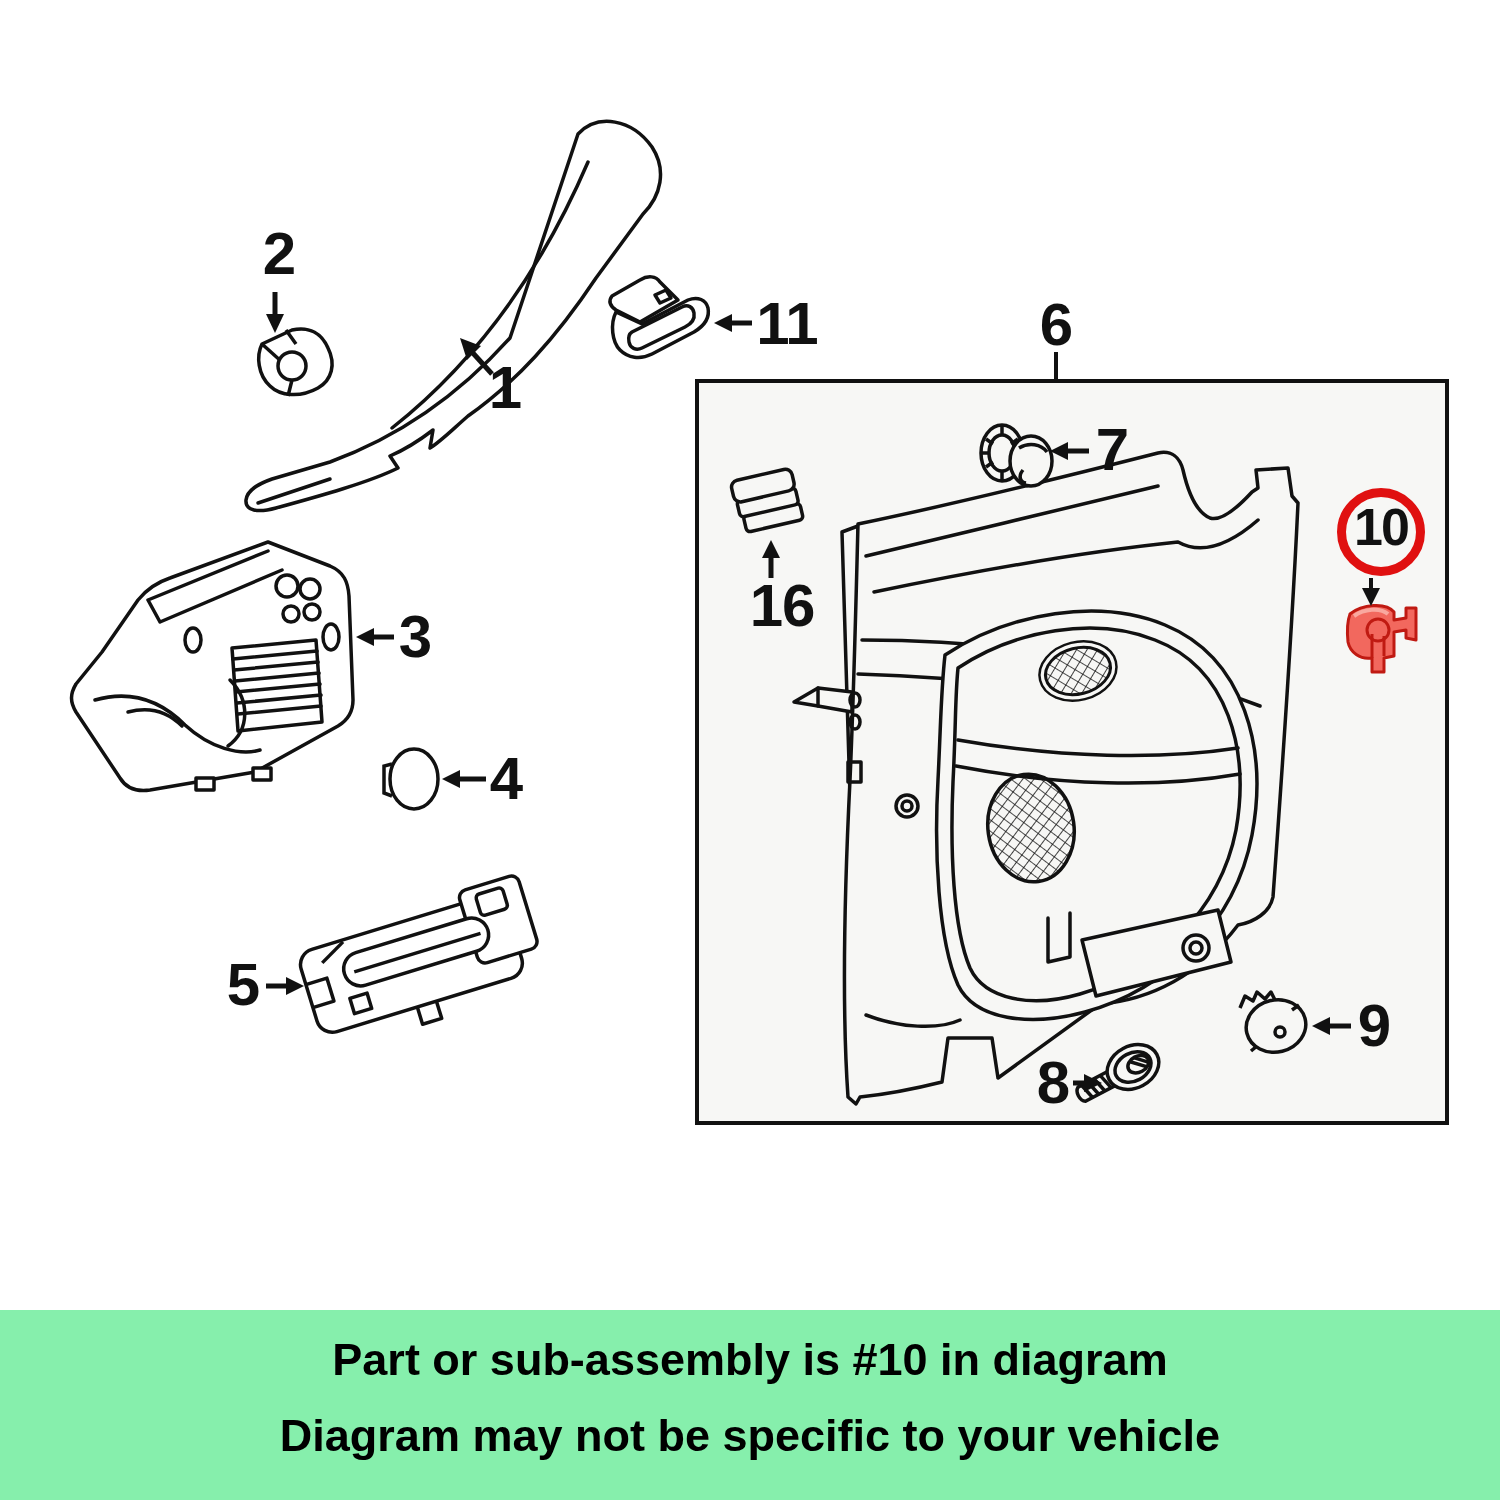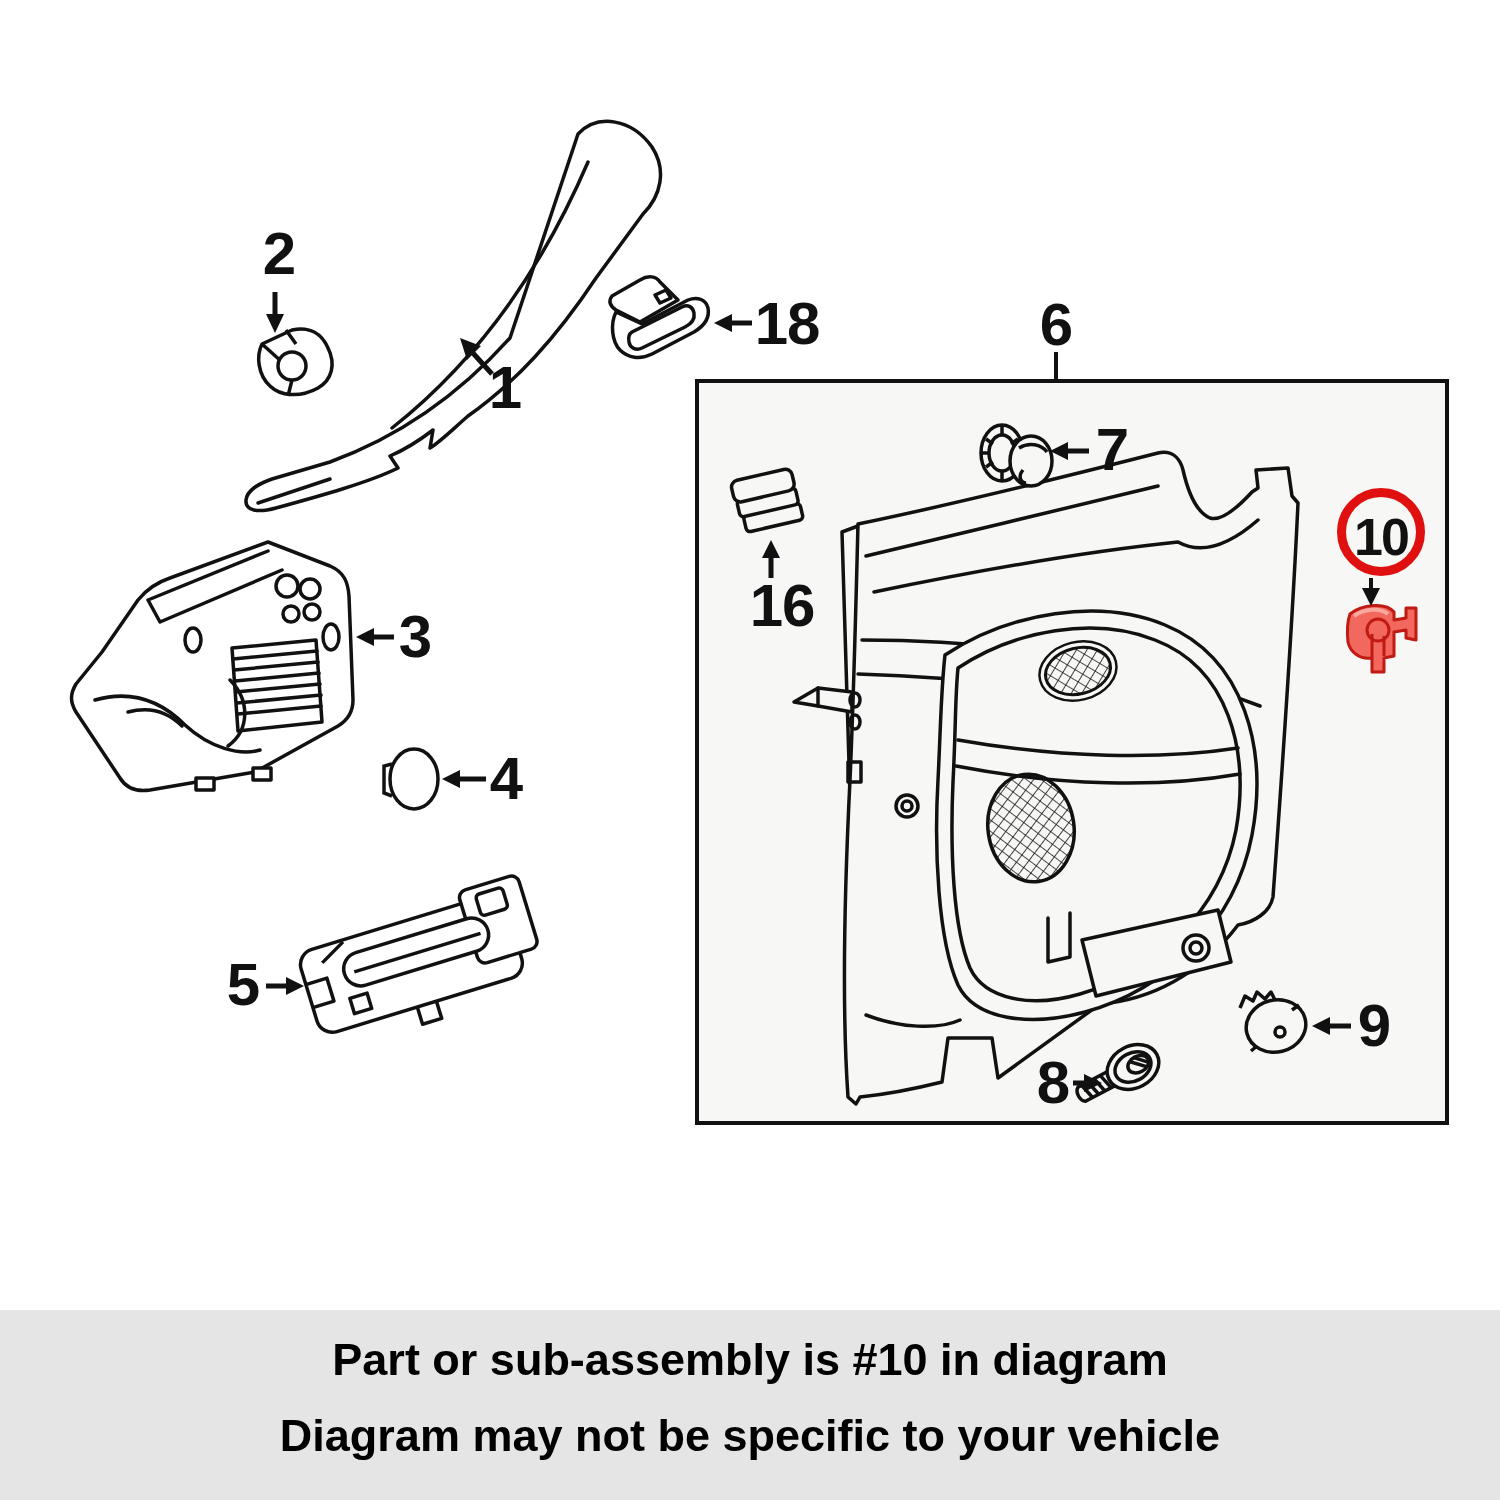--- a/index.html
+++ b/index.html
@@ -3,21 +3,21 @@
 <meta charset="utf-8">
 <style>
   html,body{margin:0;padding:0;background:#fff;}
   .stage{position:relative;width:1500px;height:1500px;background:#fff;overflow:hidden;
          font-family:"Liberation Sans",sans-serif;}
   .art{position:absolute;left:0;top:0;}
   .callout{position:absolute;transform:translate(-50%,-50%);font-weight:bold;
            font-size:60px;color:#111;line-height:1;letter-spacing:-1px;}
   .hl-circle{position:absolute;left:1337px;top:488px;width:88px;height:88px;
              border:9px solid #E01010;border-radius:50%;box-sizing:border-box;
-             display:flex;align-items:flex-end;justify-content:center;
+             display:flex;align-items:flex-start;justify-content:center;
              font-weight:bold;font-size:52px;color:#111;letter-spacing:-2px;}
   .banner{position:absolute;left:0;top:1310px;width:1500px;height:190px;background:#21A32B;}
   .banner .l1{position:absolute;top:24px;left:0;width:100%;text-align:center;
               font-weight:bold;font-size:45px;color:#000;}
   .banner .l2{position:absolute;top:100px;left:0;width:100%;text-align:center;
               font-weight:bold;font-size:45px;color:#000;}
 </style>
 </head>
 <body>
 
@@ -221,24 +221,24 @@
   <div class="callout" style="left:505px;top:388px">1</div>
   <div class="callout" style="left:279px;top:254px">2</div>
   <div class="callout" style="left:415px;top:637px">3</div>
   <div class="callout" style="left:506px;top:779px">4</div>
   <div class="callout" style="left:243px;top:985px">5</div>
   <div class="callout" style="left:1056px;top:325px">6</div>
   <div class="callout" style="left:1112px;top:450px">7</div>
   <div class="callout" style="left:1053px;top:1083px">8</div>
   <div class="callout" style="left:1374px;top:1026px">9</div>
   <div class="callout" style="left:782px;top:606px">16</div>
-  <div class="callout" style="left:787px;top:324px">18</div>
+  <div class="callout" style="left:787px;top:324px">11</div>
 
   <div class="hl-circle">
     <span>10</span>
   </div>
 
-  <div class="banner" style="background: #e5e5e5;">
+  <div class="banner" style="background: #86efac;">
     <div class="l1">Part or sub-assembly is #10 in diagram</div>
     <div class="l2">Diagram may not be specific to your vehicle</div>
   </div>
 
 </div>
 
 </body></html>

